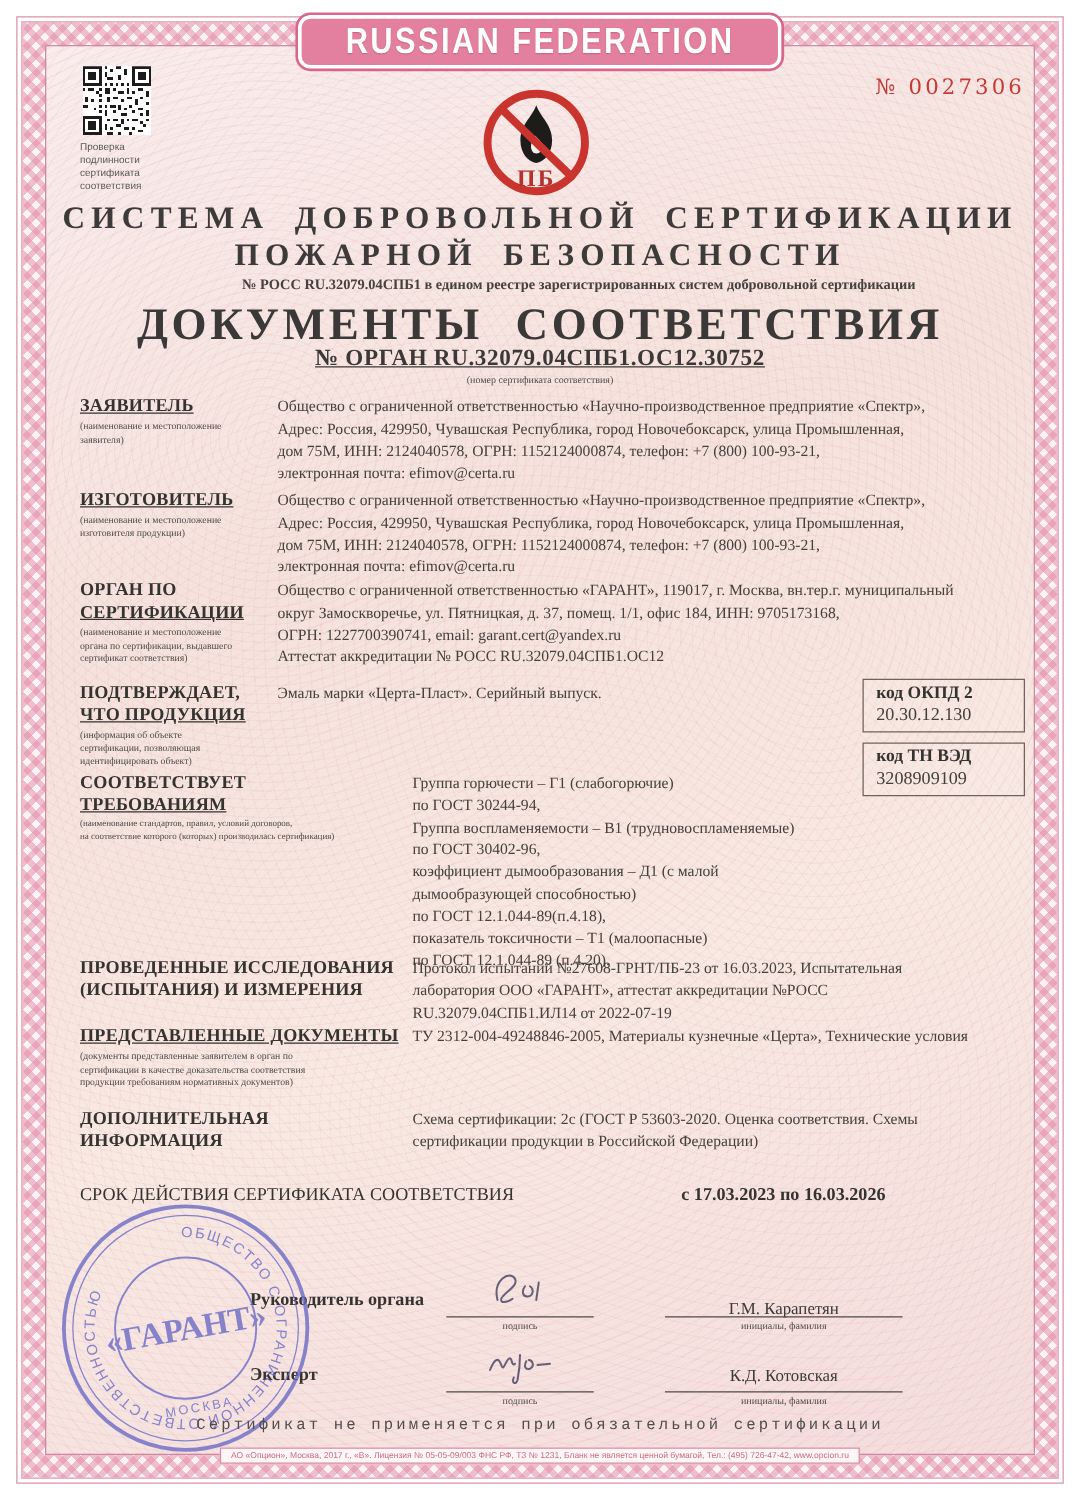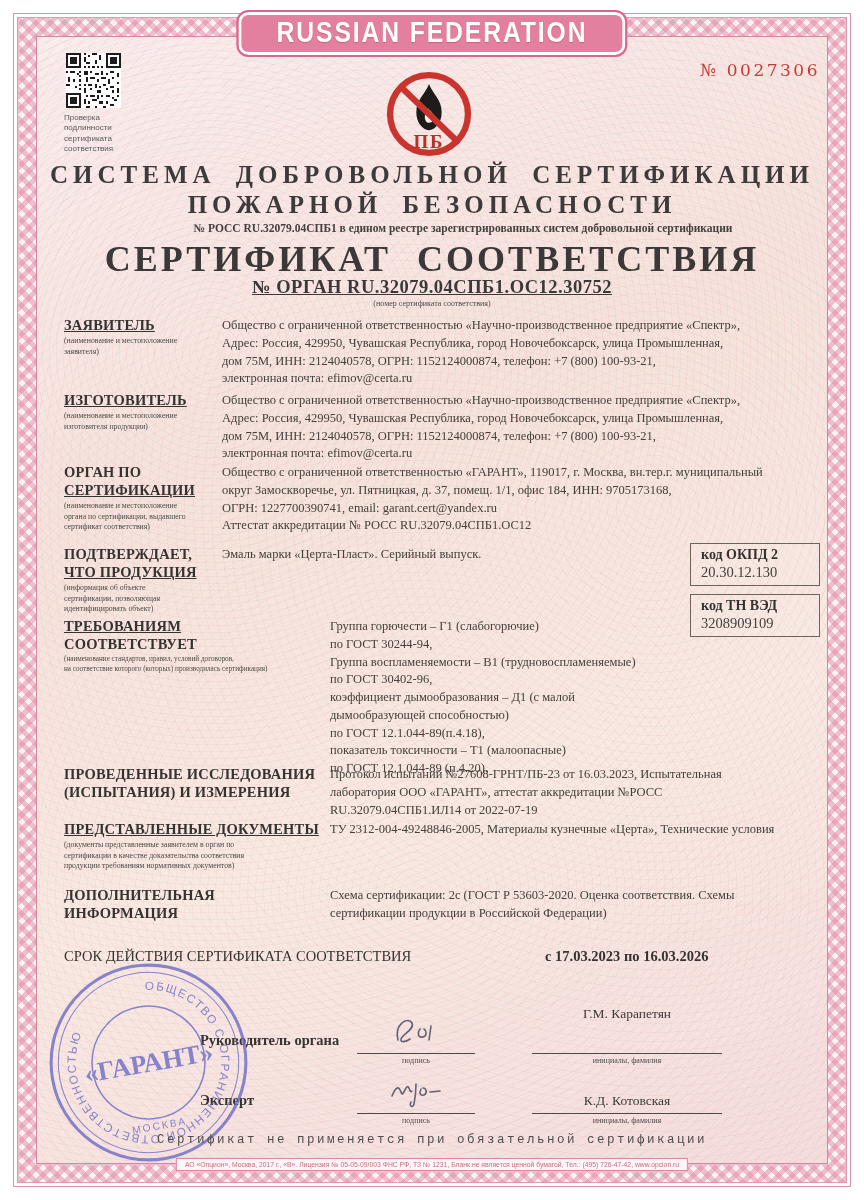--- a/index.html
+++ b/index.html
@@ -143,21 +143,21 @@
       <path fill="#f6eee8" d="M49 47 C45 53 44 58 47.5 62 C52.5 64.5 56 60 55 55 C54 51 51 49 49 47 Z"></path>
       <text x="50" y="91" text-anchor="middle" font-family="Liberation Serif, serif" font-size="21" font-weight="bold" fill="#b5322c" letter-spacing="2">ПБ</text>
       <line x1="20" y1="24" x2="81" y2="83" stroke="#c9352e" stroke-width="7" stroke-linecap="round"></line>
     </svg>
   </div>
 
   <div class="title1">СИСТЕМА ДОБРОВОЛЬНОЙ СЕРТИФИКАЦИИ</div>
   <div class="title2">ПОЖАРНОЙ БЕЗОПАСНОСТИ</div>
   <div class="registry">№ РОСС RU.32079.04СПБ1 в едином реестре зарегистрированных систем добровольной сертификации</div>
 
-  <div class="cert-title">СЕРТИФИКАТ СООТВЕТСТВИЯ</div>
+  <div class="cert-title">ДОКУМЕНТЫ СООТВЕТСТВИЯ</div>
   <div class="cert-number">№ ОРГАН RU.32079.04СПБ1.ОС12.30752</div>
   <div class="cert-number-caption">(номер сертификата соответствия)</div>
 
   <div class="sec" style="top:316px; width:155px;">
     <div class="sec-label u">ЗАЯВИТЕЛЬ</div>
     <div class="sec-note ml">(наименование и местоположение
 заявителя)</div>
   </div>
   <div class="sec-body at-222 ml" style="top:317px;">Общество с ограниченной ответственностью «Научно-производственное предприятие «Спектр»,
 Адрес: Россия, 429950, Чувашская Республика, город Новочебоксарск, улица Промышленная,
@@ -198,22 +198,22 @@
   <div class="code-box" style="top:543px;">
     <div class="cb-title">код ОКПД 2</div>
     <div class="cb-value">20.30.12.130</div>
   </div>
   <div class="code-box" style="top:594px;">
     <div class="cb-title">код ТН ВЭД</div>
     <div class="cb-value">3208909109</div>
   </div>
 
   <div class="sec" style="top:617px; width:265px;">
+    <div class="sec-label">СООТВЕТСТВУЕТ</div>
     <div class="sec-label u">ТРЕБОВАНИЯМ</div>
-    <div class="sec-label">СООТВЕТСТВУЕТ</div>
     <div class="sec-note ml" style="font-size:7.2px;">(наименование стандартов, правил, условий договоров,
 на соответствие которого (которых) производилась сертификация)</div>
   </div>
   <div class="sec-body at-330 ml" style="top:618px;">Группа горючести – Г1 (слабогорючие)
 по ГОСТ 30244-94,
 Группа воспламеняемости – В1 (трудновоспламеняемые)
 по ГОСТ 30402-96,
 коэффициент дымообразования – Д1 (с малой
 дымообразующей способностью)
 по ГОСТ 12.1.044-89(п.4.18),
@@ -259,21 +259,21 @@
     <text x="100" y="109" text-anchor="middle" font-family="Liberation Serif, serif" font-size="26" font-weight="bold" fill="#6868c6">«ГАРАНТ»</text>
     <text x="100" y="166" text-anchor="middle" font-family="Liberation Sans, sans-serif" font-size="10" letter-spacing="2" fill="#6868c6">МОСКВА</text>
   </svg>
 
   <div class="sig-role" style="left:200px; top:1032px;">Руководитель органа</div>
   <svg class="sig-scribble" style="left:390px; top:1012px;" width="60" height="40" viewBox="0 0 60 40">
     <path d="M8 28 C4 12 18 4 22 11 C25 17 13 22 11 27 C10 31 16 30 20 27 M30 17 C27 21 28 26 33 25 C37 24 37 19 34 17 M41 14 L39 28" fill="none" stroke="#4a4a66" stroke-width="1.6" stroke-linecap="round" opacity=".85"></path>
   </svg>
   <div class="sig-line" style="left:357px; top:1053px; width:118px;"></div>
   <div class="sig-caption" style="left:357px; top:1056px; width:118px;">подпись</div>
-  <div class="sig-name" style="left:532px; top:1006px; width:190px;">Г.М. Карапетян</div>
+  <div class="sig-name" style="left:532px; top:1039px; width:190px;">Г.М. Карапетян</div>
   <div class="sig-line" style="left:532px; top:1053px; width:190px;"></div>
   <div class="sig-caption" style="left:532px; top:1056px; width:190px;">инициалы, фамилия</div>
 
   <div class="sig-role" style="left:200px; top:1092px;">Эксперт</div>
   <svg class="sig-scribble" style="left:388px; top:1074px;" width="70" height="40" viewBox="0 0 70 40">
     <path d="M4 22 C8 12 11 12 13 18 C15 24 16 15 19 13 C22 11 21 20 24 17 M28 10 C28 18 27 25 26 30 C25 34 21 33 23 28 M33 15 C31 19 32 22 36 21 C40 19 38 14 35 14 M42 18 L52 17" fill="none" stroke="#4a4a66" stroke-width="1.6" stroke-linecap="round" opacity=".85"></path>
   </svg>
   <div class="sig-line" style="left:357px; top:1113px; width:118px;"></div>
   <div class="sig-caption" style="left:357px; top:1116px; width:118px;">подпись</div>
   <div class="sig-name" style="left:532px; top:1093px; width:190px;">К.Д. Котовская</div>

